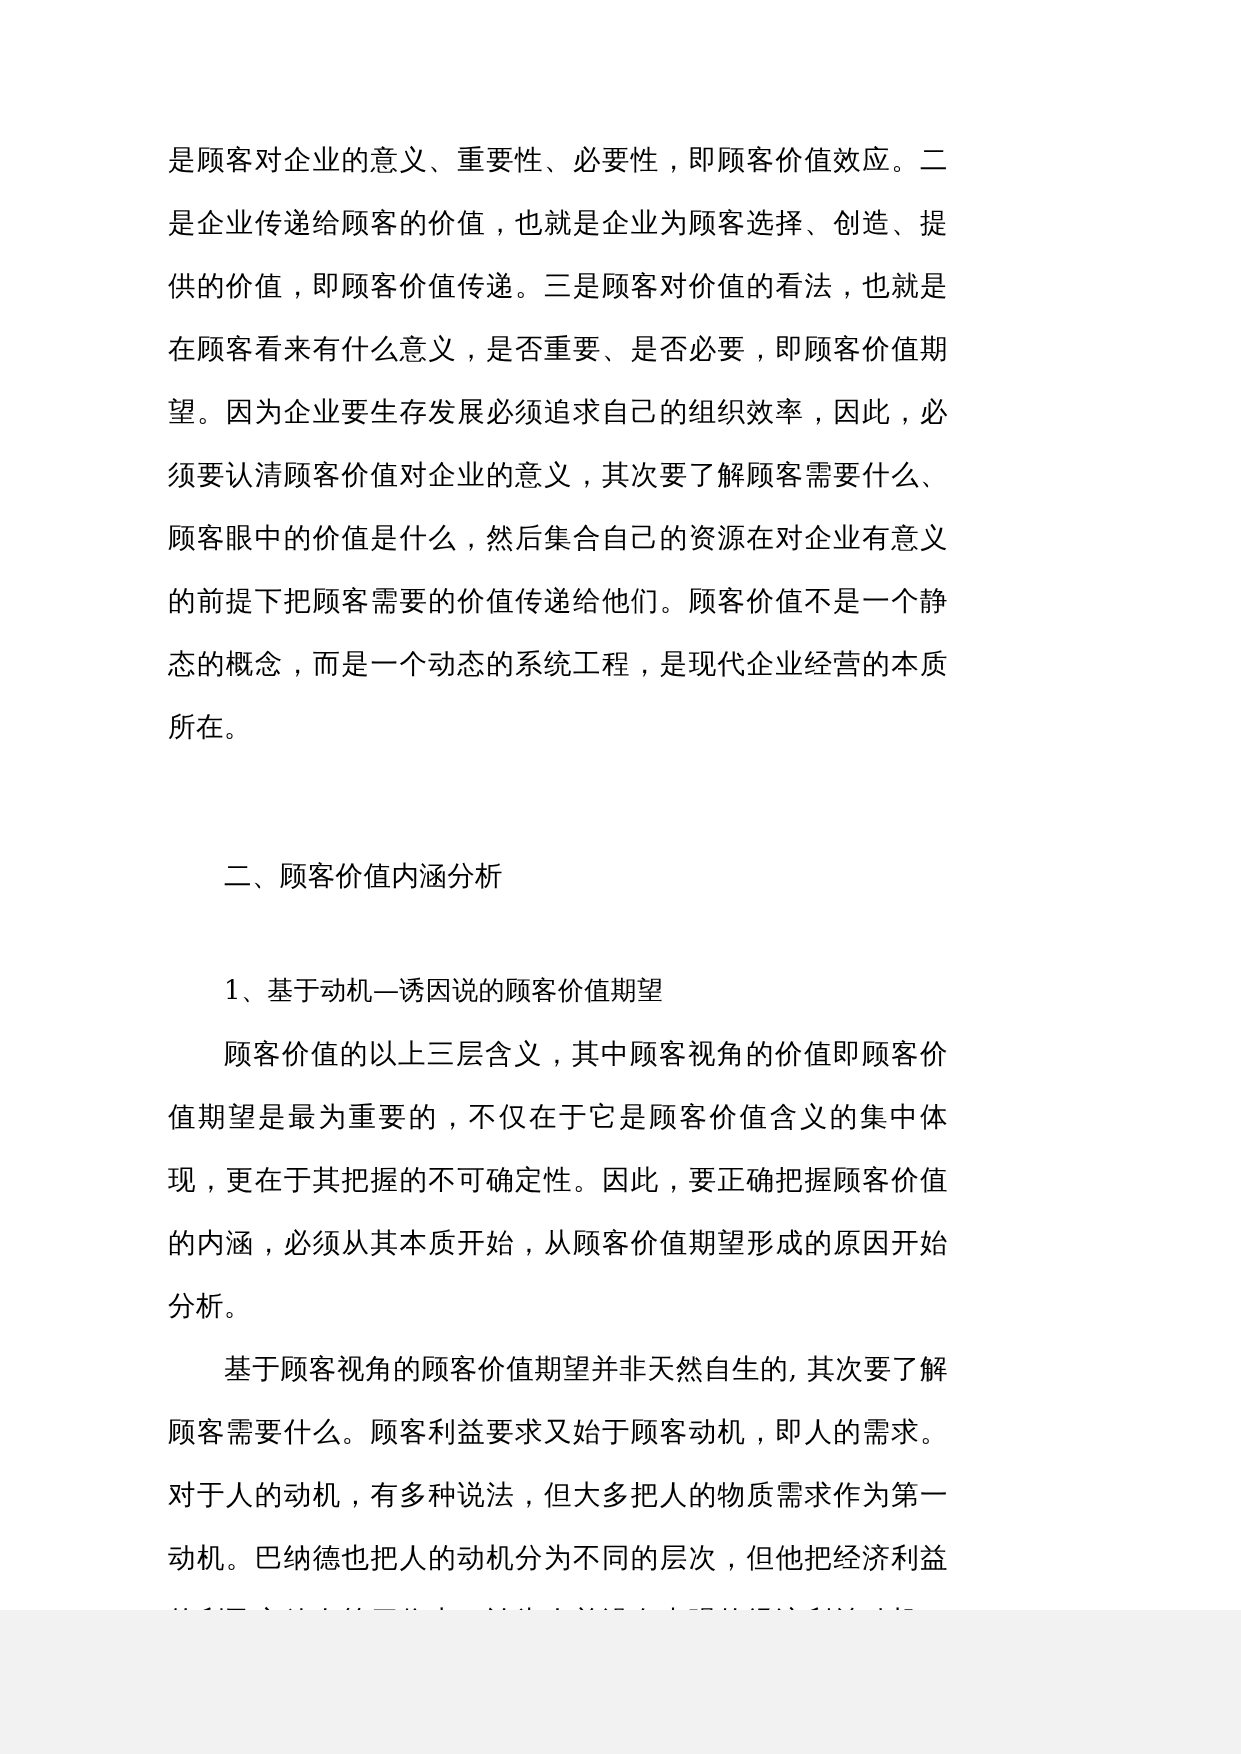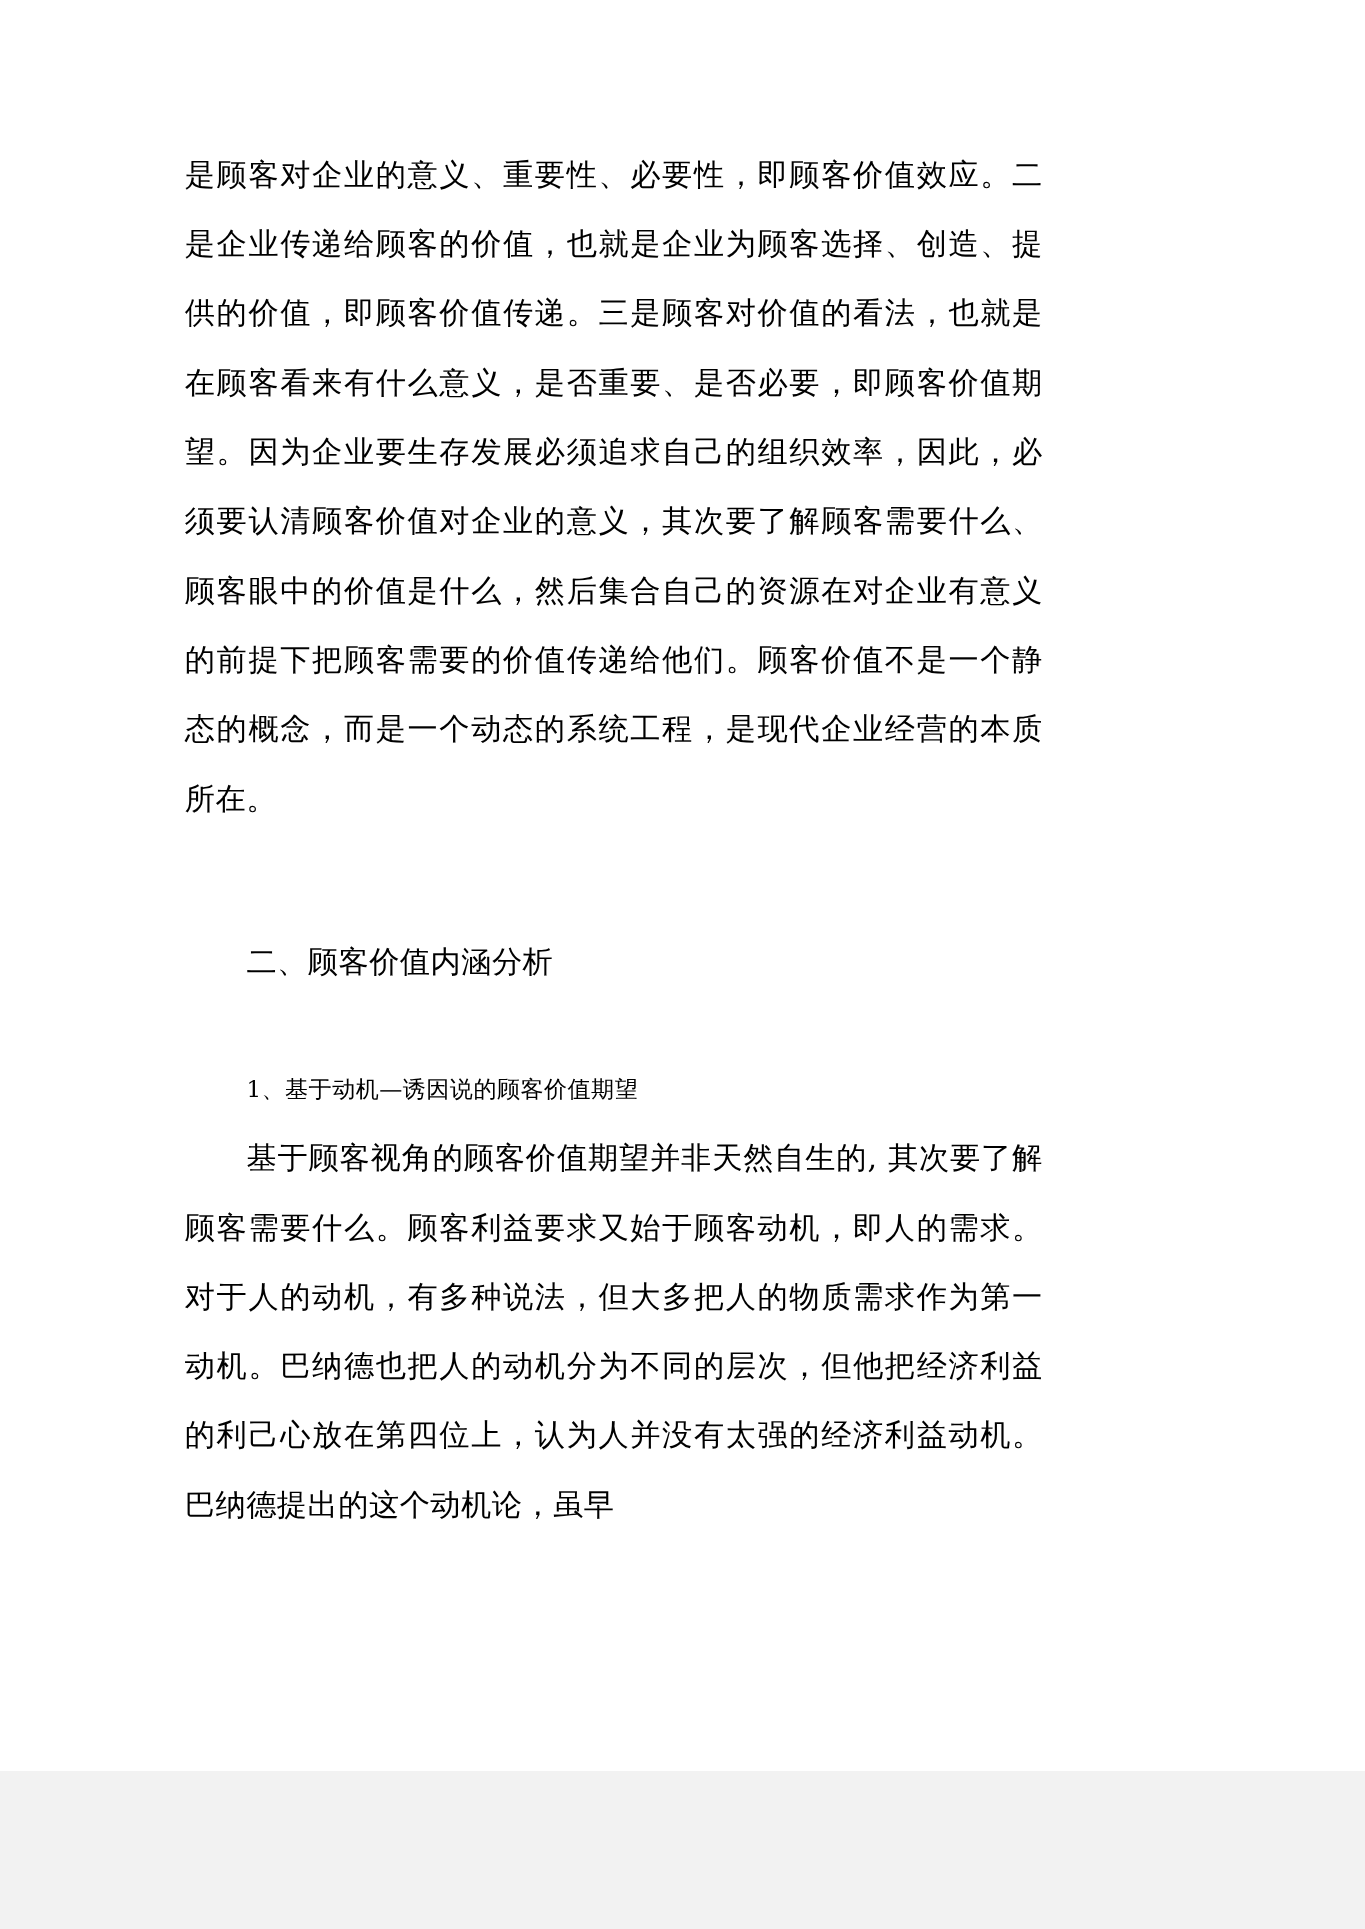--- a/index.html
+++ b/index.html
@@ -46,21 +46,21 @@
   }
   .heading {
     font-size: 27.5px;
     line-height: 63px;
     color: #000000;
     margin: 0;
     text-indent: 56px;
     letter-spacing: 0.4px;
   }
   .subheading {
-    font-size: 21px;
+    font-size: 26px;
     line-height: 63px;
     color: #000000;
     margin: 0;
     text-indent: 56px;
     letter-spacing: 0.4px;
   }
 </style>
 </head>
 <body>
 
@@ -70,17 +70,18 @@
     <p class="para">是顾客对企业的意义、重要性、必要性，即顾客价值效应。二是企业传递给顾客的价值，也就是企业为顾客选择、创造、提供的价值，即顾客价值传递。三是顾客对价值的看法，也就是在顾客看来有什么意义，是否重要、是否必要，即顾客价值期望。因为企业要生存发展必须追求自己的组织效率，因此，必须要认清顾客价值对企业的意义，其次要了解顾客需要什么、顾客眼中的价值是什么，然后集合自己的资源在对企业有意义的前提下把顾客需要的价值传递给他们。顾客价值不是一个静态的概念，而是一个动态的系统工程，是现代企业经营的本质所在。</p>
 
     <div class="spacer-lg"></div>
 
     <p class="heading">二、顾客价值内涵分析</p>
 
     <div class="spacer-md"></div>
 
     <p class="subheading">1、基于动机—诱因说的顾客价值期望</p>
 
+    <p class="para indent">顾客价值的以上三层含义，其中顾客视角的价值即顾客价值期望是最为重要的，不仅在于它是顾客价值含义的集中体现，更在于其把握的不可确定性。因此，要正确把握顾客价值的内涵，必须从其本质开始，从顾客价值期望形成的原因开始分析。</p>
 
     <p class="para indent">基于顾客视角的顾客价值期望并非天然自生的, 其次要了解顾客需要什么。顾客利益要求又始于顾客动机，即人的需求。对于人的动机，有多种说法，但大多把人的物质需求作为第一动机。巴纳德也把人的动机分为不同的层次，但他把经济利益的利己心放在第四位上，认为人并没有太强的经济利益动机。巴纳德提出的这个动机论，虽早</p>
 
   </div>
 </div>
 
 </body></html>

